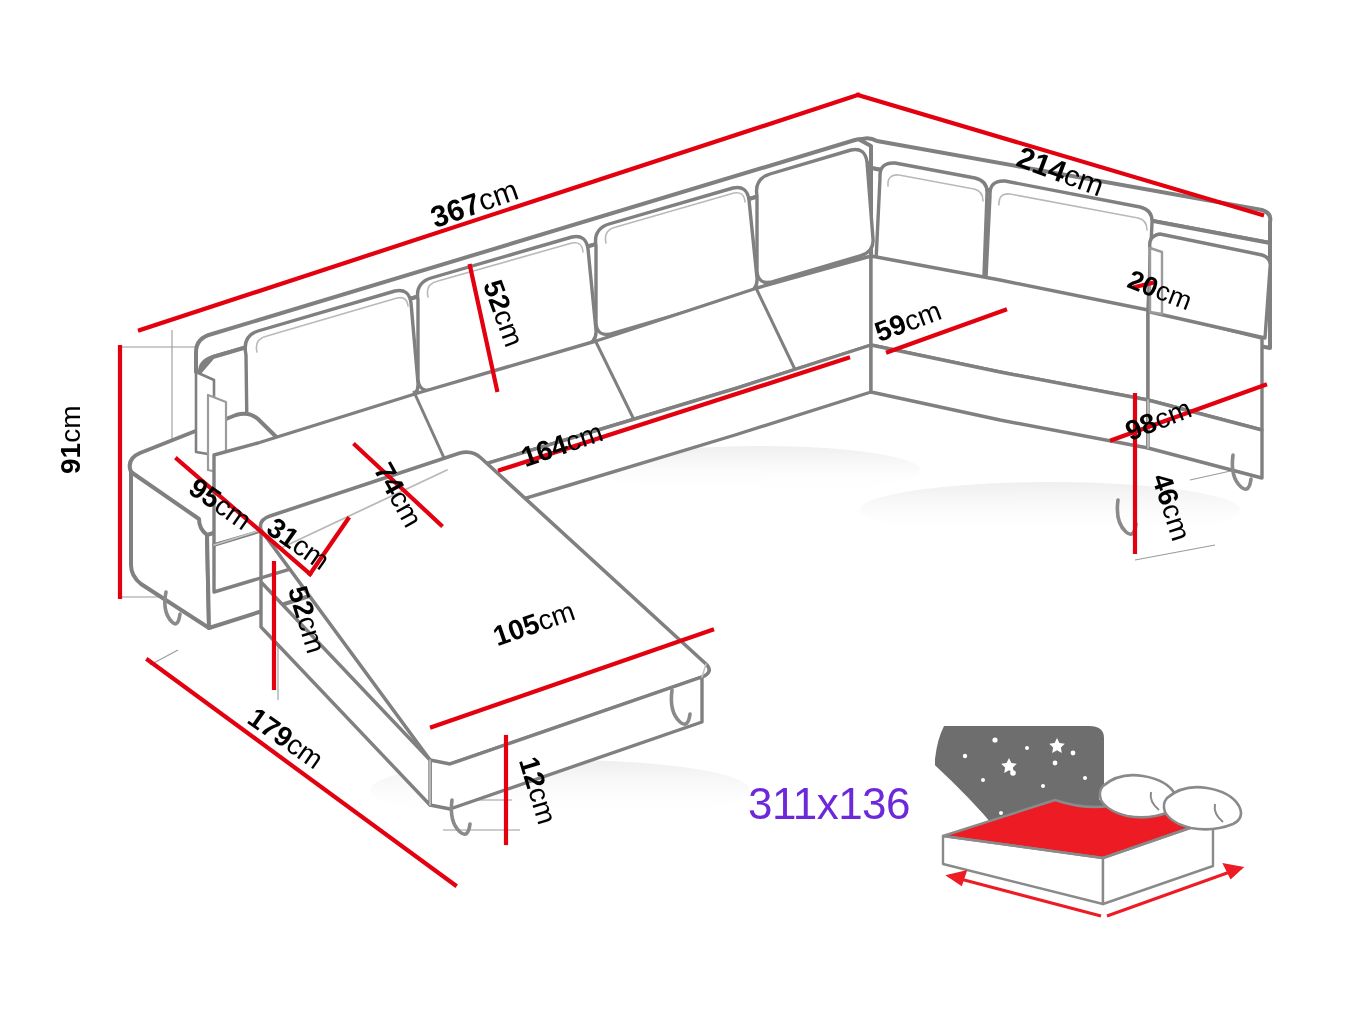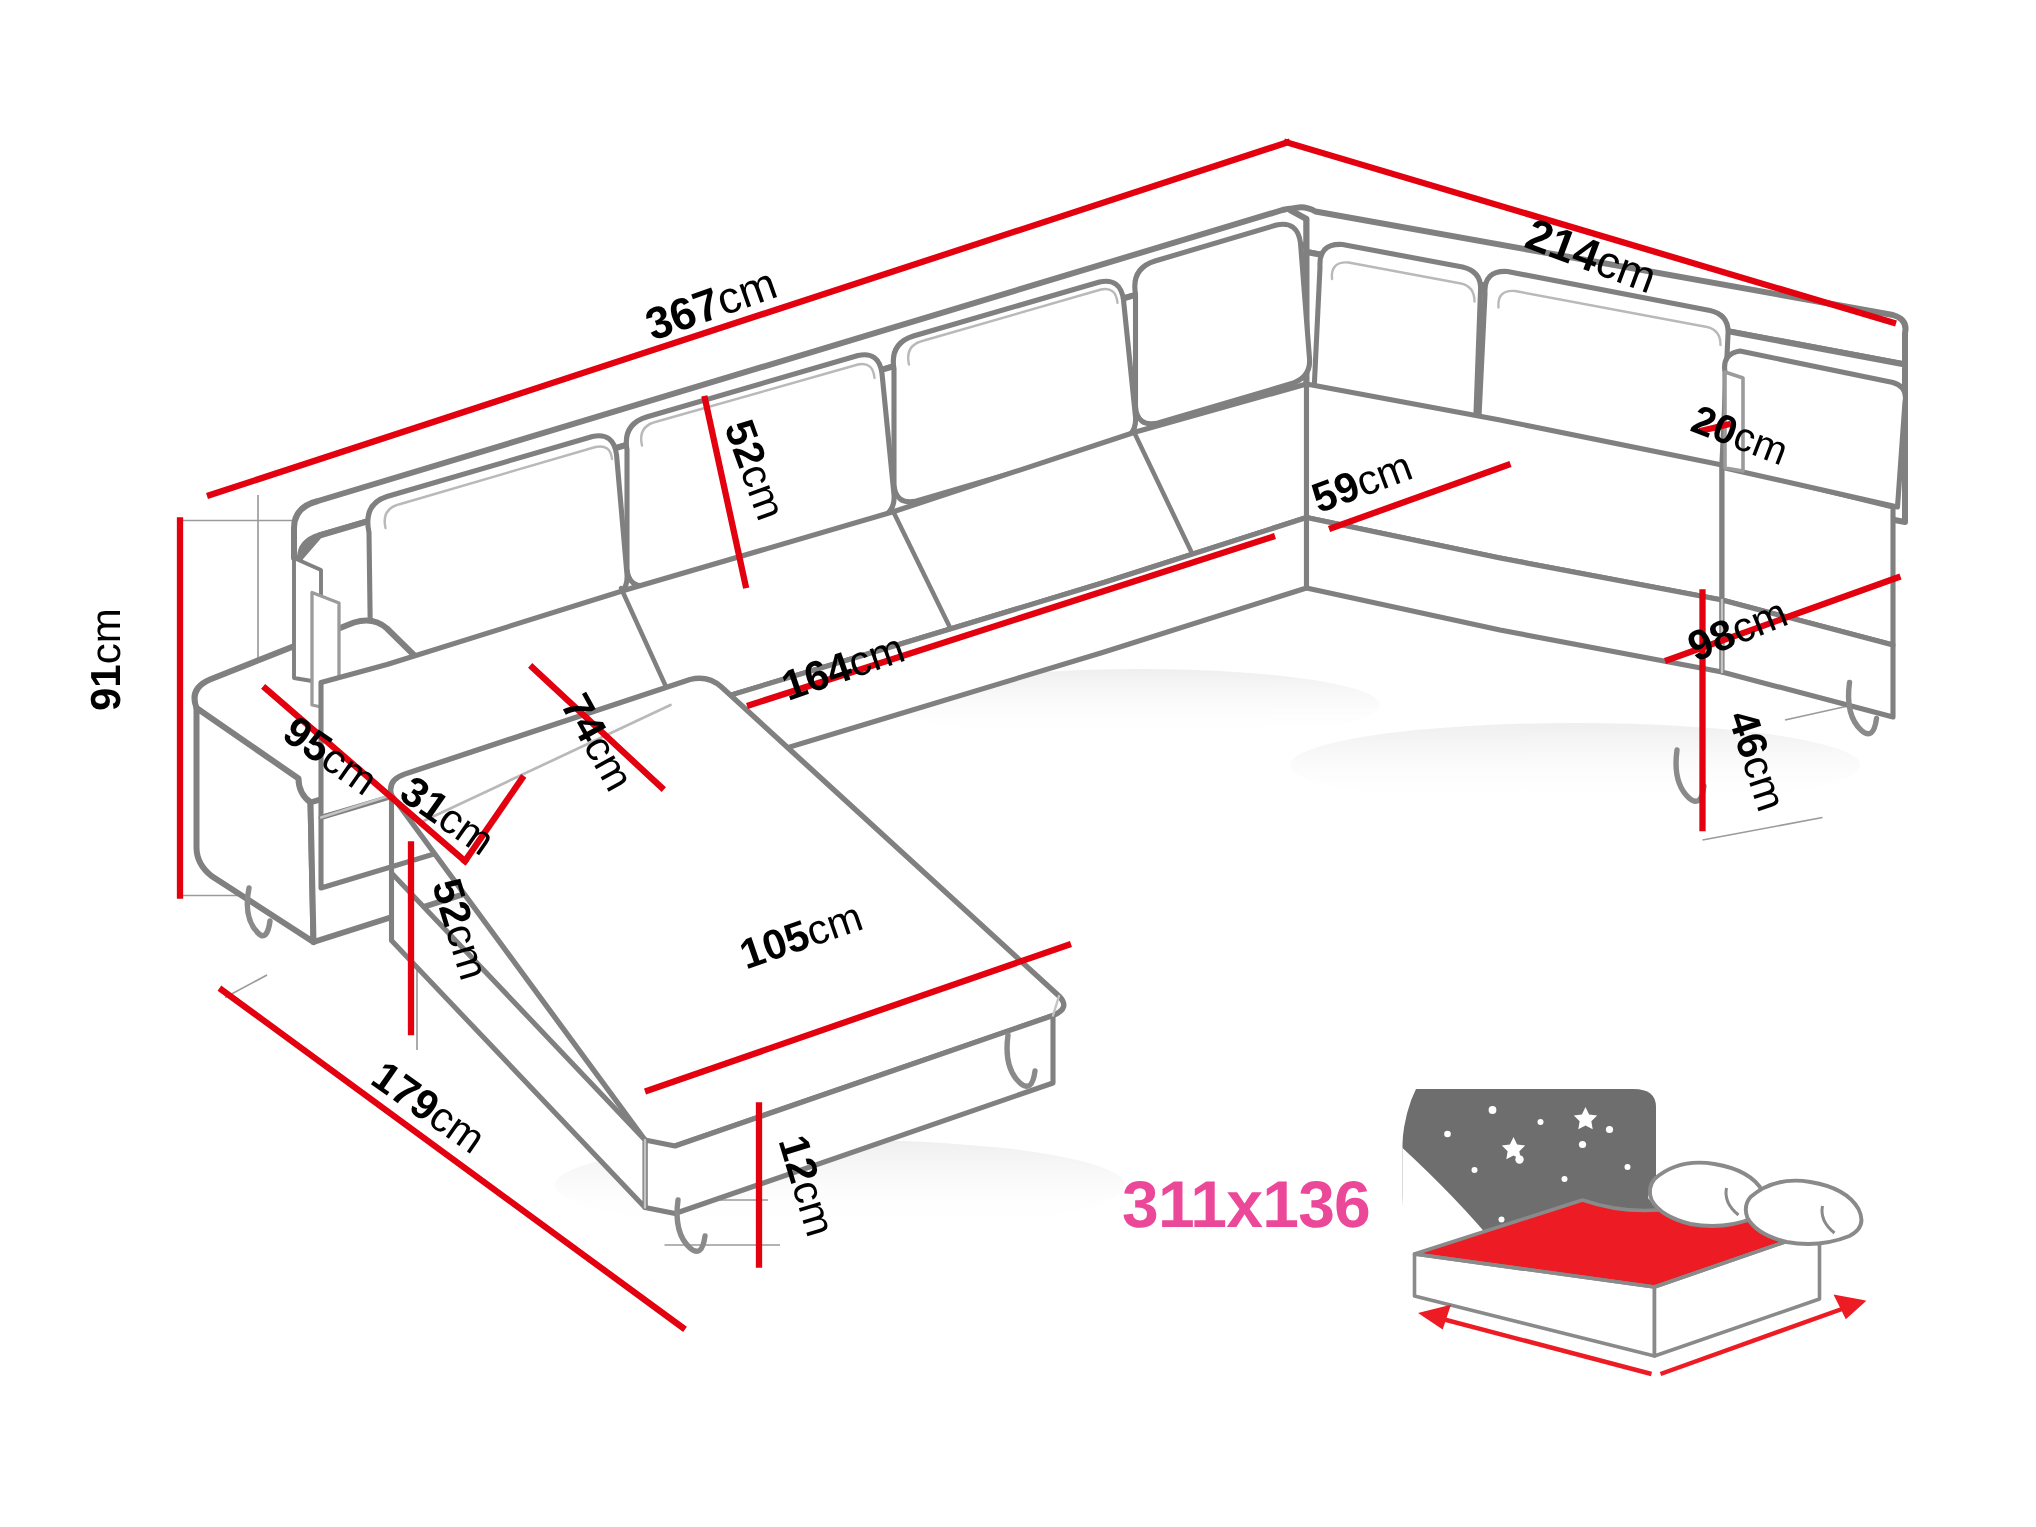--- a/index.html
+++ b/index.html
@@ -5,21 +5,21 @@
   html,body{margin:0;padding:0;background:#ffffff;}
   body{width:1357px;height:1018px;overflow:hidden;font-family:"Liberation Sans",sans-serif;}
   #stage{position:relative;width:1357px;height:1018px;background:#fff;}
   #stage svg{position:absolute;left:0;top:0;}
 
   .dim-label{position:absolute;white-space:nowrap;color:#000;line-height:1;
              transform-origin:0 50%;font-family:"Liberation Sans",sans-serif;}
   .dim-label .v{font-weight:bold;}
   .dim-label .u{font-weight:normal;}
 
-  #bed-label{position:absolute;font-weight:bold;color:#ec4899;
+  #bed-label{position:absolute;font-weight:normal;color:#6d28d9;
              font-family:"Liberation Sans",sans-serif;letter-spacing:-0.5px;}
 </style>
 </head>
 <body>
 
 <div id="stage">
 
   <svg width="1357" height="1018" viewBox="0 0 1357 1018">
     <defs>
       <linearGradient id="shadowGrad" x1="0" y1="0" x2="0" y2="1">

